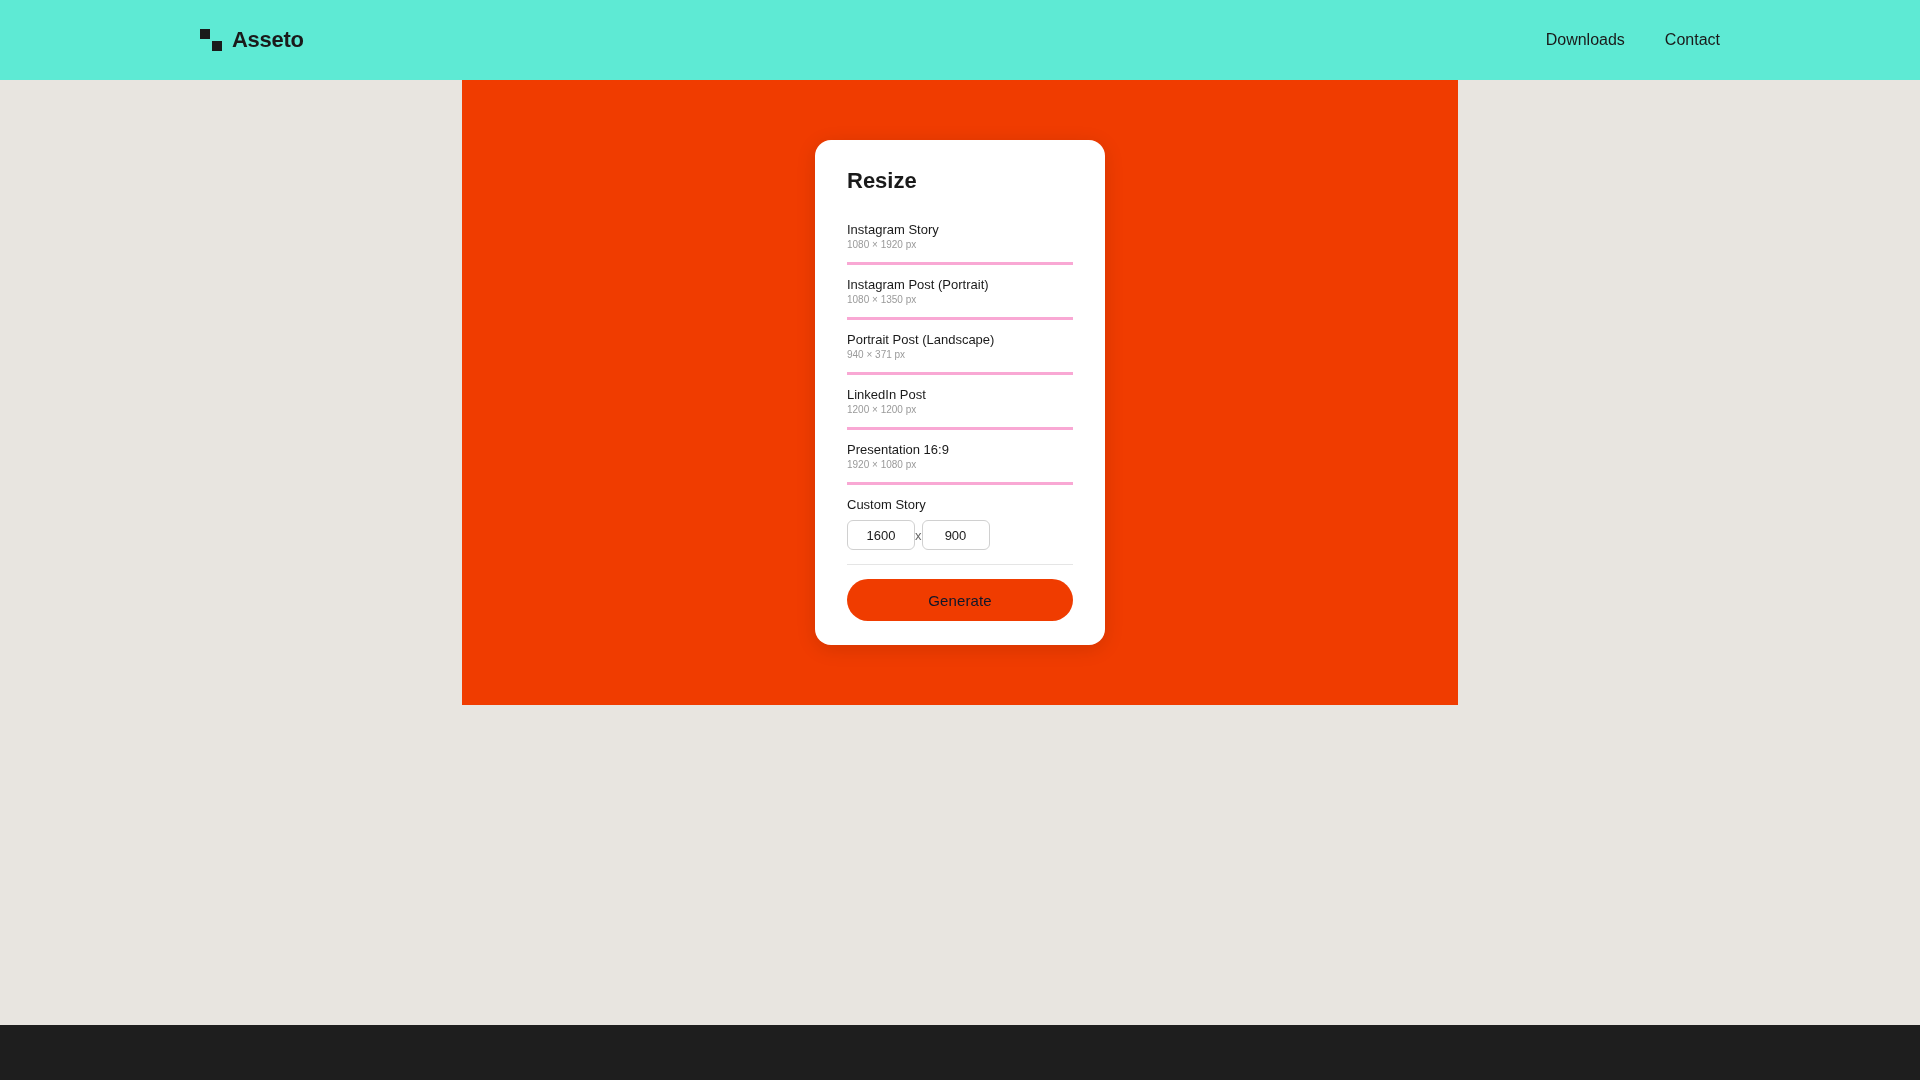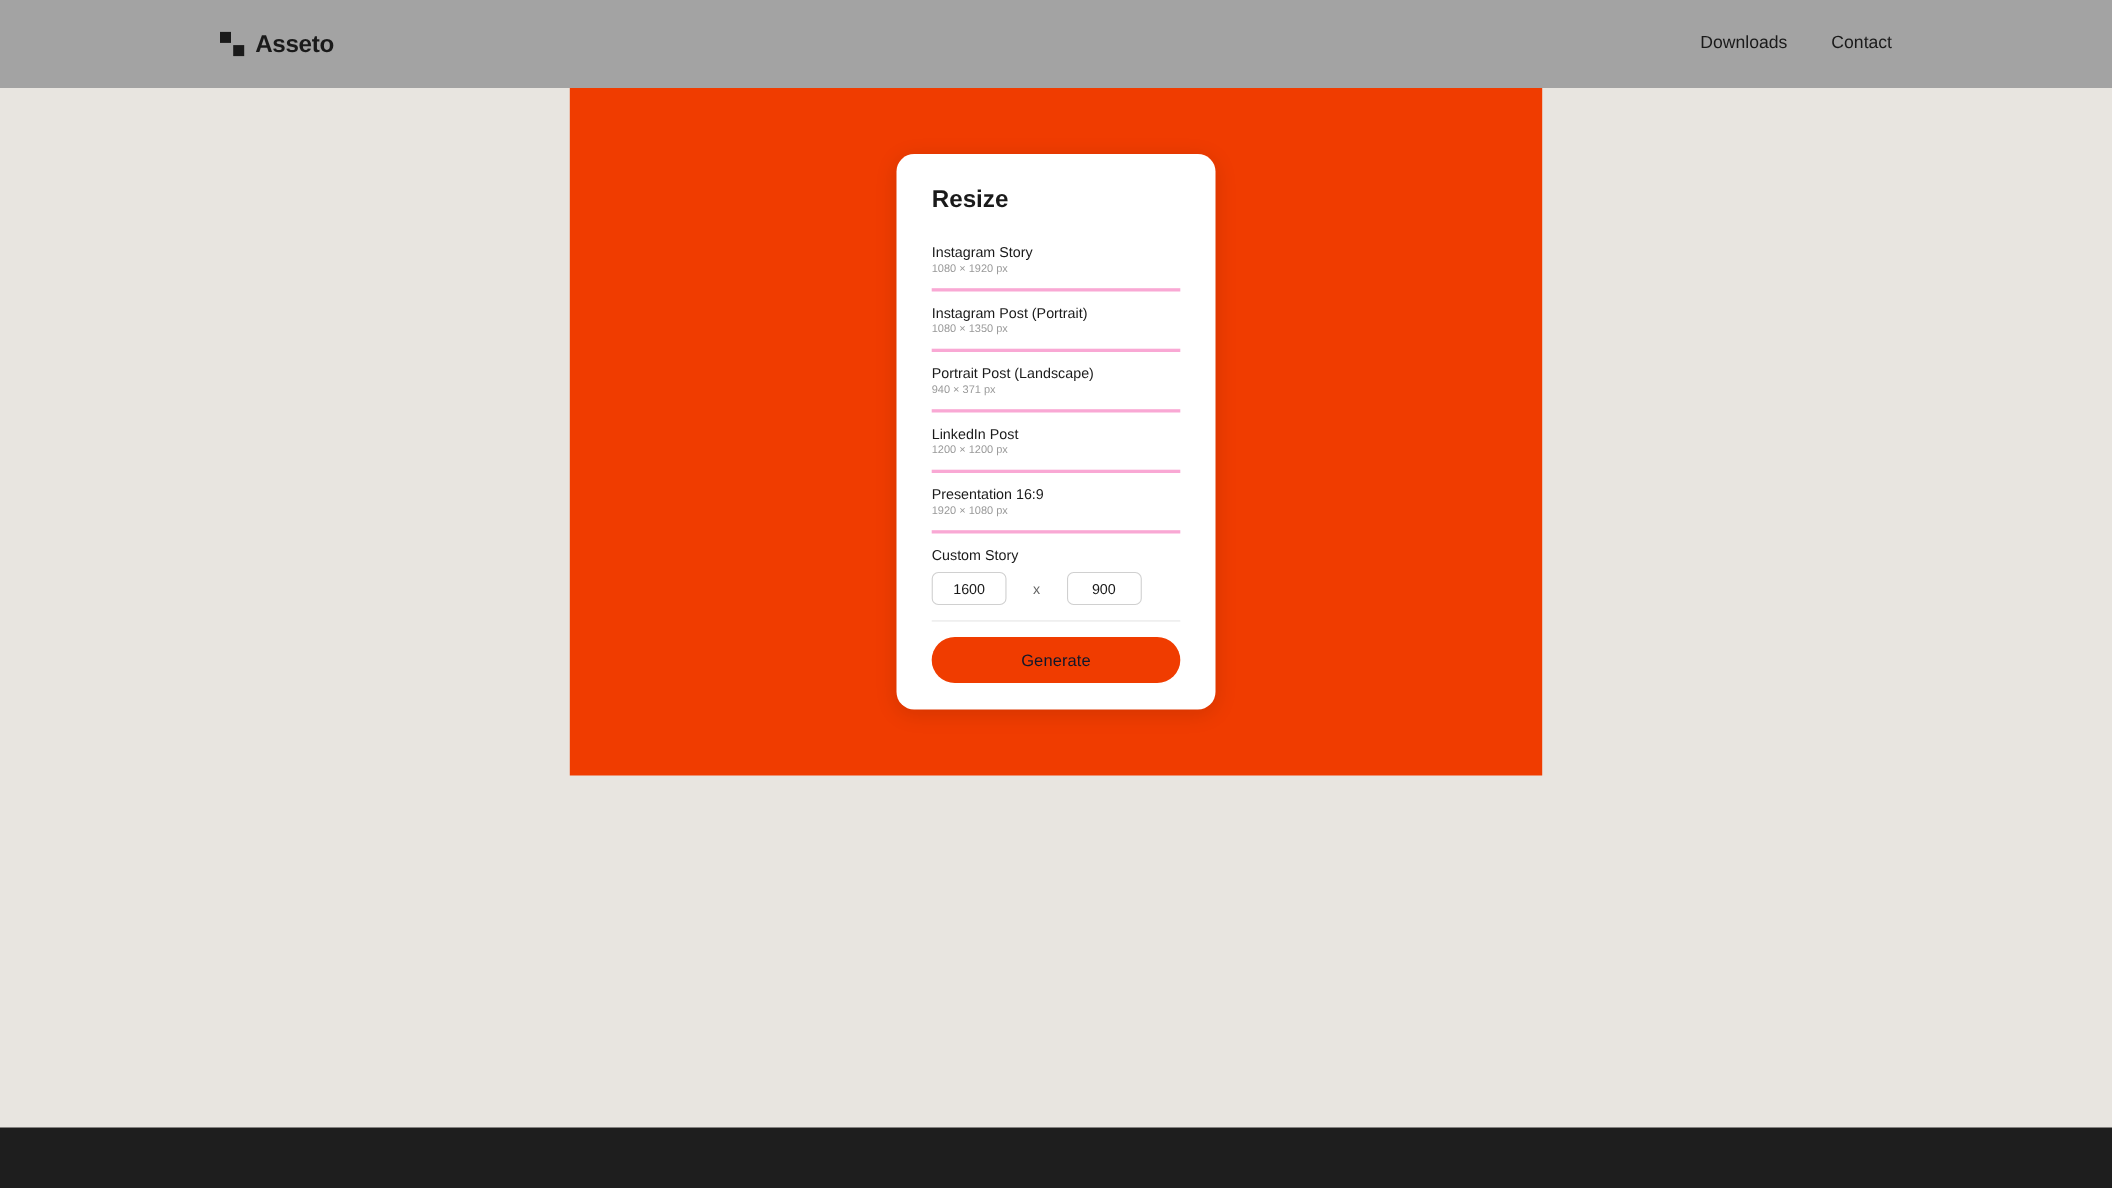--- a/index.html
+++ b/index.html
@@ -16,21 +16,21 @@
       overflow: hidden;
     }
 
     
     .header {
       display: flex;
       align-items: center;
       justify-content: space-between;
       padding: 0 200px;
       height: 80px;
-      background-color: #a3a3a3;
+      background-color: #5eead4;
     }
 
     .logo-container {
       display: flex;
       align-items: center;
       gap: 10px;
     }
 
     .logo-icon {
       width: 22px;
@@ -121,21 +121,21 @@
       font-size: 13px;
       font-weight: 500;
       color: #1a1a1a;
       display: block;
       margin-bottom: 8px;
     }
 
     .custom-size-inputs {
       display: flex;
       align-items: center;
-      gap: 24px;
+      gap: 0;
     }
 
     .custom-size-input {
       width: 68px;
       height: 30px;
       border: 1px solid #d0d0d0;
       border-radius: 6px;
       padding: 0 8px;
       font-size: 13px;
       color: #1a1a1a;
@@ -170,21 +170,21 @@
     }
 
     
     .content-section {
       width: 100%;
       display: flex;
       justify-content: center;
     }
 
     .full-orange {
-      width: 884px;
+      width: 996px;
       background-color: #f03c00;
       display: flex;
       justify-content: center;
       align-items: center;
       padding: 60px 0;
     }
 
     
     .footer {
       position: fixed;

